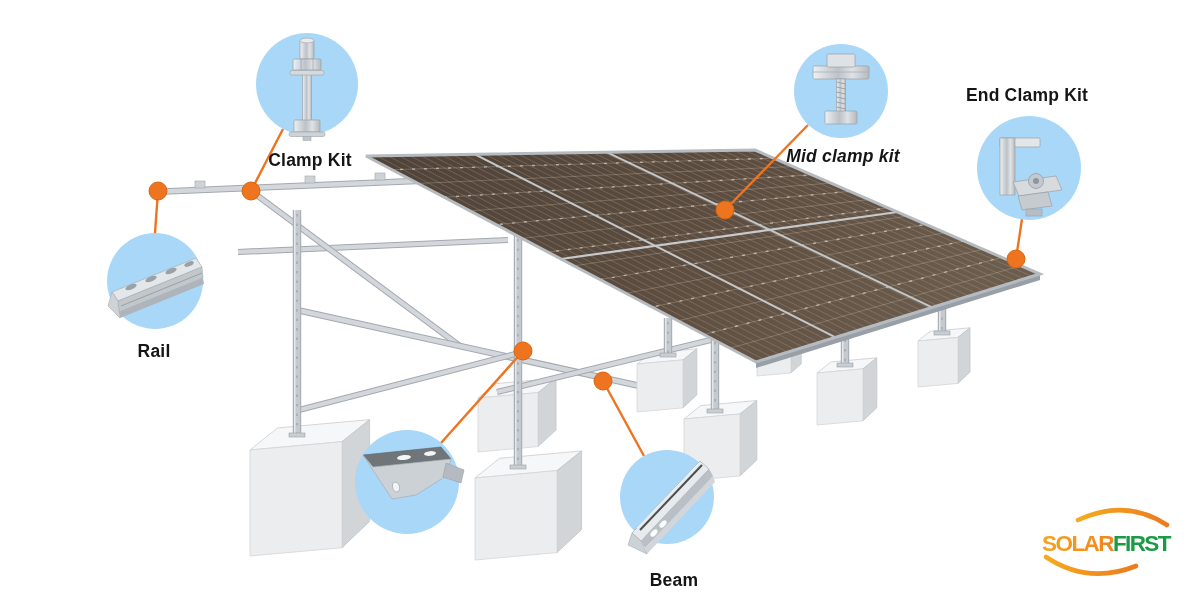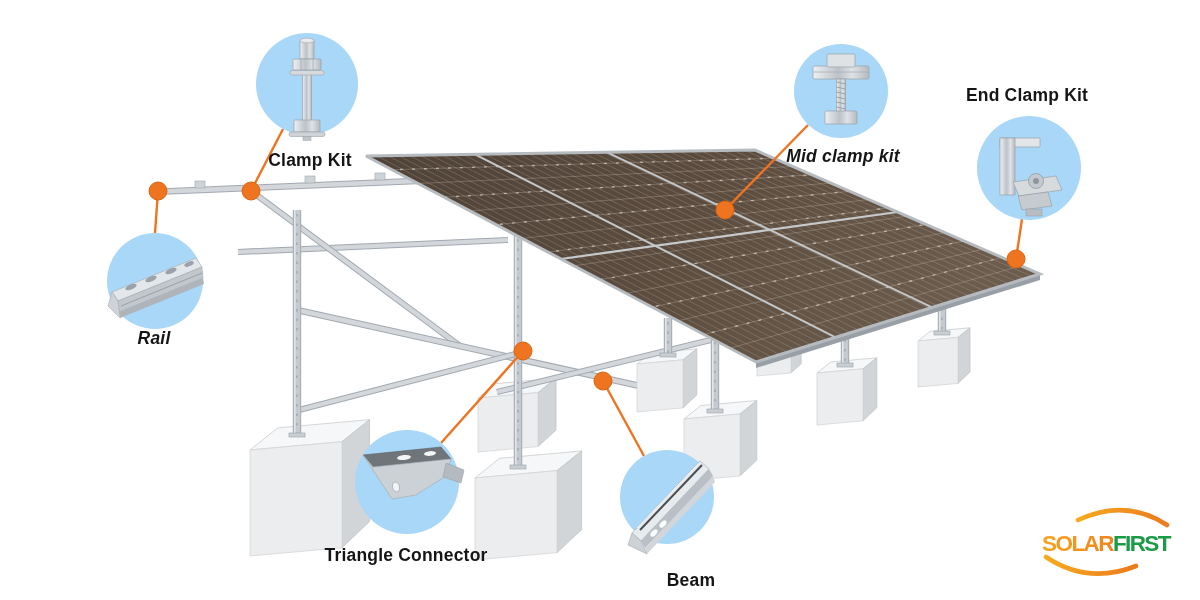--- a/index.html
+++ b/index.html
@@ -289,16 +289,15 @@
       <g id="logo">
       <path d="M 1078,520 Q 1126,498 1167,525" fill="none" stroke="url(#arcG)" stroke-width="4.6" stroke-linecap="round"></path>
       <path d="M 1136,566 Q 1088,585 1046,557" fill="none" stroke="url(#arcG)" stroke-width="4.6" stroke-linecap="round"></path>
       <text x="1106" y="551" text-anchor="middle" font-family="Liberation Sans, sans-serif" font-size="22.5" font-weight="bold" letter-spacing="-1.6"><tspan fill="url(#solarG)">SOLAR</tspan><tspan fill="#1c9b47">FIRST</tspan></text>
     </g>
     </svg>
 
   <div class="callout-label" style="left:310px;top:150px;">Clamp Kit</div>
   <div class="callout-label" style="left:843px;top:146px;font-style:italic;">Mid clamp kit</div>
   <div class="callout-label" style="left:1027px;top:85px;">End Clamp Kit</div>
-  <div class="callout-label" style="left:154px;top:328px;font-style:italic;">Rail</div>
-  <div class="callout-label" style="left:406px;top:545px;">Triangle Connector</div>
-  <div class="callout-label" style="left:674px;top:570px;margin-left:17px;">Beam</div>
+  <div class="callout-label" style="left:154px;top:341px;">Rail</div>
+  <div class="callout-label" style="left:674px;top:570px;">Beam</div>
 </div>
 
 </body></html>

